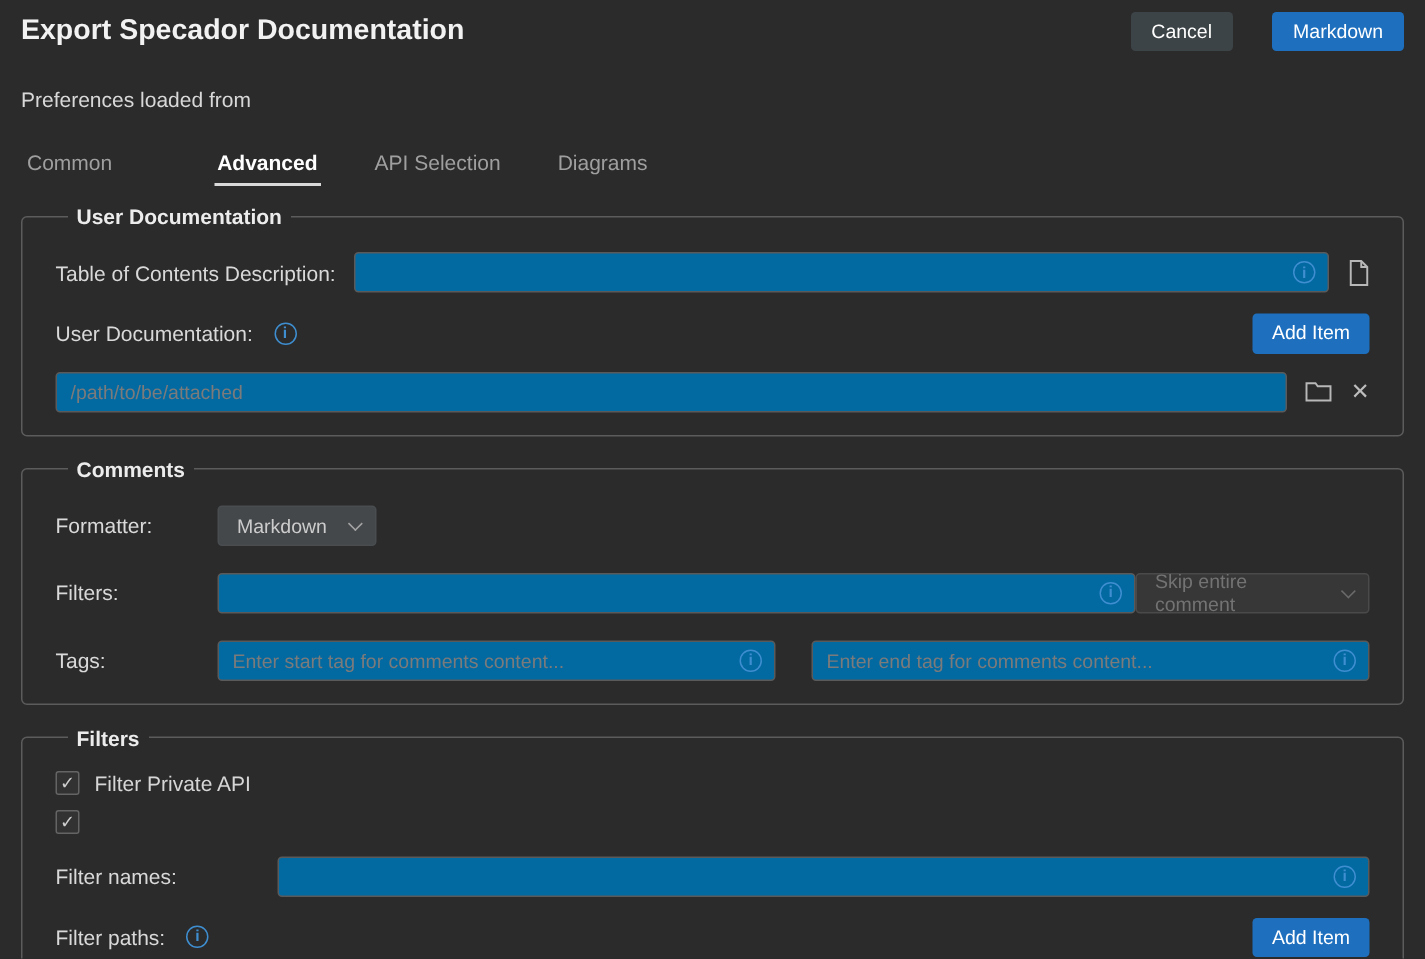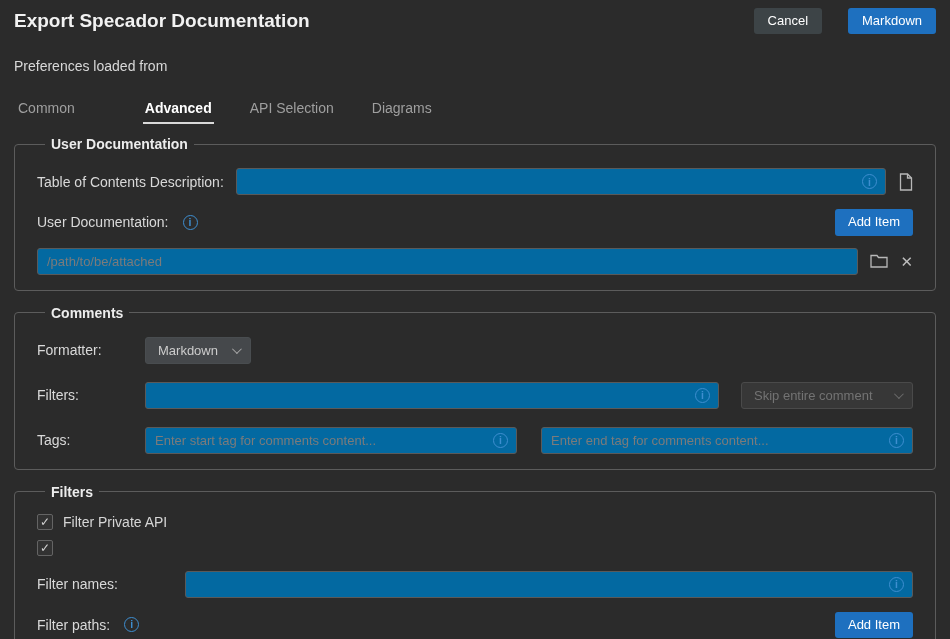--- a/index.html
+++ b/index.html
@@ -71,21 +71,21 @@
   }
   .info-inline { position: static; margin-left: 8px; }
 
   
   .select {
     height: 27px; display: inline-flex; align-items: center; justify-content: space-between;
     background: #45484b; border: 1px solid #494d50; border-radius: 3px;
     padding: 0 11px 0 12px; color: #cccccc; font-size: 13px; cursor: pointer;
   }
   .select-formatter { min-width: 106px; }
-  .select-skip { width: 172px; margin-left: 22px; }
+  .select-skip { width: 156px; }
   .select.disabled { background: #373737; border-color: #4a4a4a; color: #737373; cursor: default; }
   .chev {
     width: 7px; height: 7px; flex: none; margin-left: 14px;
     border-right: 1.5px solid #a5a5a5; border-bottom: 1.5px solid #a5a5a5;
     transform: rotate(45deg) translateY(-2px);
   }
   .select.disabled .chev { border-color: #6a6a6a; }
 
   
   .icon-btn { display: flex; align-items: center; justify-content: center; margin-left: 12px; cursor: pointer; flex: none; }

